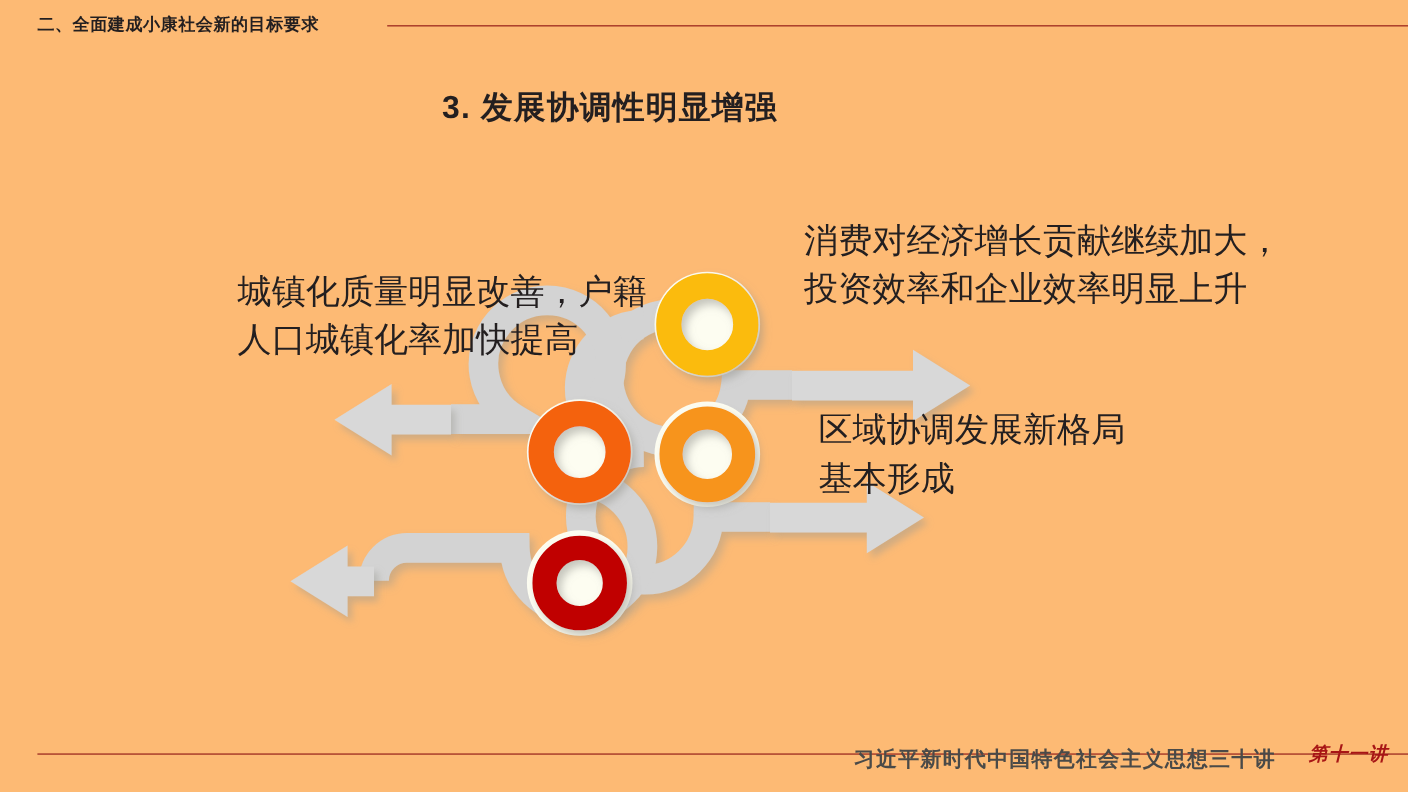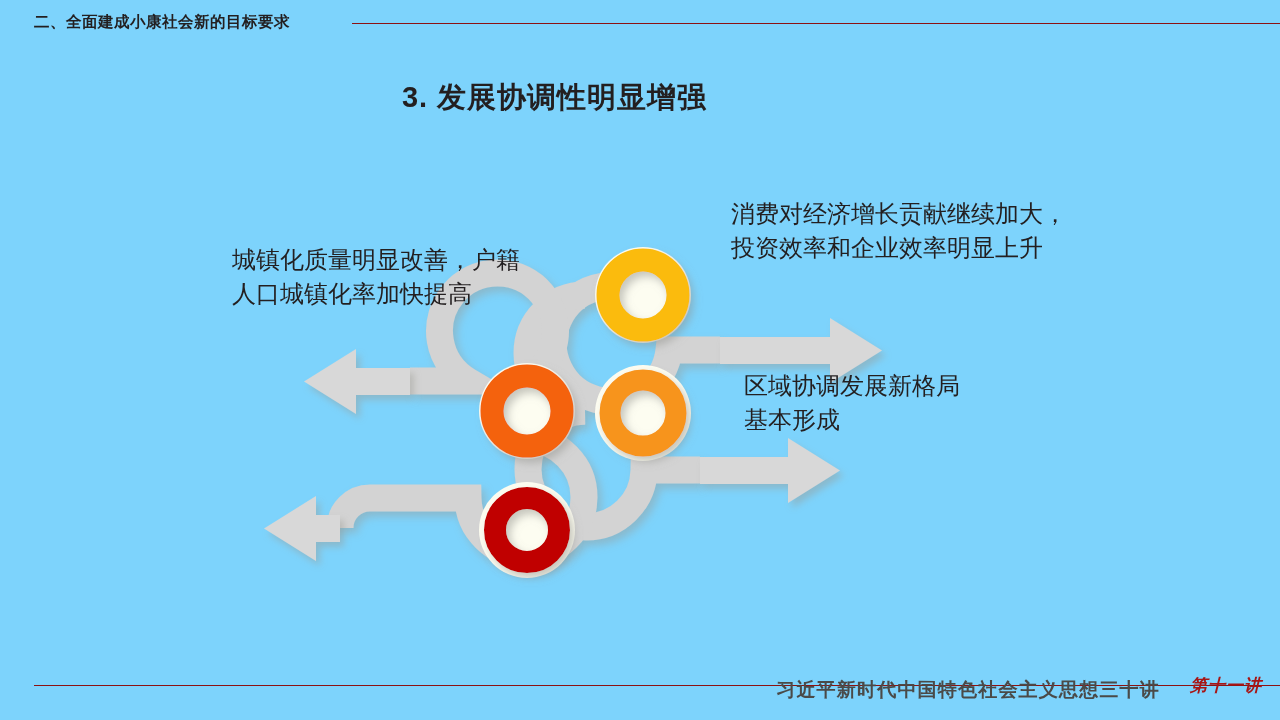--- a/index.html
+++ b/index.html
@@ -12,21 +12,21 @@
     overflow: hidden;
     background: #fdfdf1;
     font-family: "Liberation Sans", "DejaVu Sans", sans-serif;
     position: relative;
     color: #1d1d1b;
   }
 
   .slide {
     position: absolute;
     inset: 0;
-    background: #7dd3fc;
+    background: #fdba74;
   }
 
   
   .header {
     position: absolute;
     top: 12px;
     left: 0;
     width: 1280px;
     height: 34px;
   }
@@ -70,27 +70,27 @@
     width: 680px;
     height: 450px;
   }
   .diagram svg {
     display: block;
   }
 
   
   .callout {
     position: absolute;
-    font-size: 24px;
+    font-size: 31px;
     line-height: 1.42;
     color: #231f20;
     white-space: pre-line;
   }
   .callout-tr { left: 731px; top: 197px; }
-  .callout-tl { left: 232px; top: 243px; }
+  .callout-tl { left: 216px; top: 243px; }
   .callout-mr { left: 744px; top: 369px; }
   .callout-bl { left: 222px; top: 405px; }
 
   
   .footer-rule {
     position: absolute;
     left: 34px;
     top: 685px;
     width: 1246px;
     height: 0;

